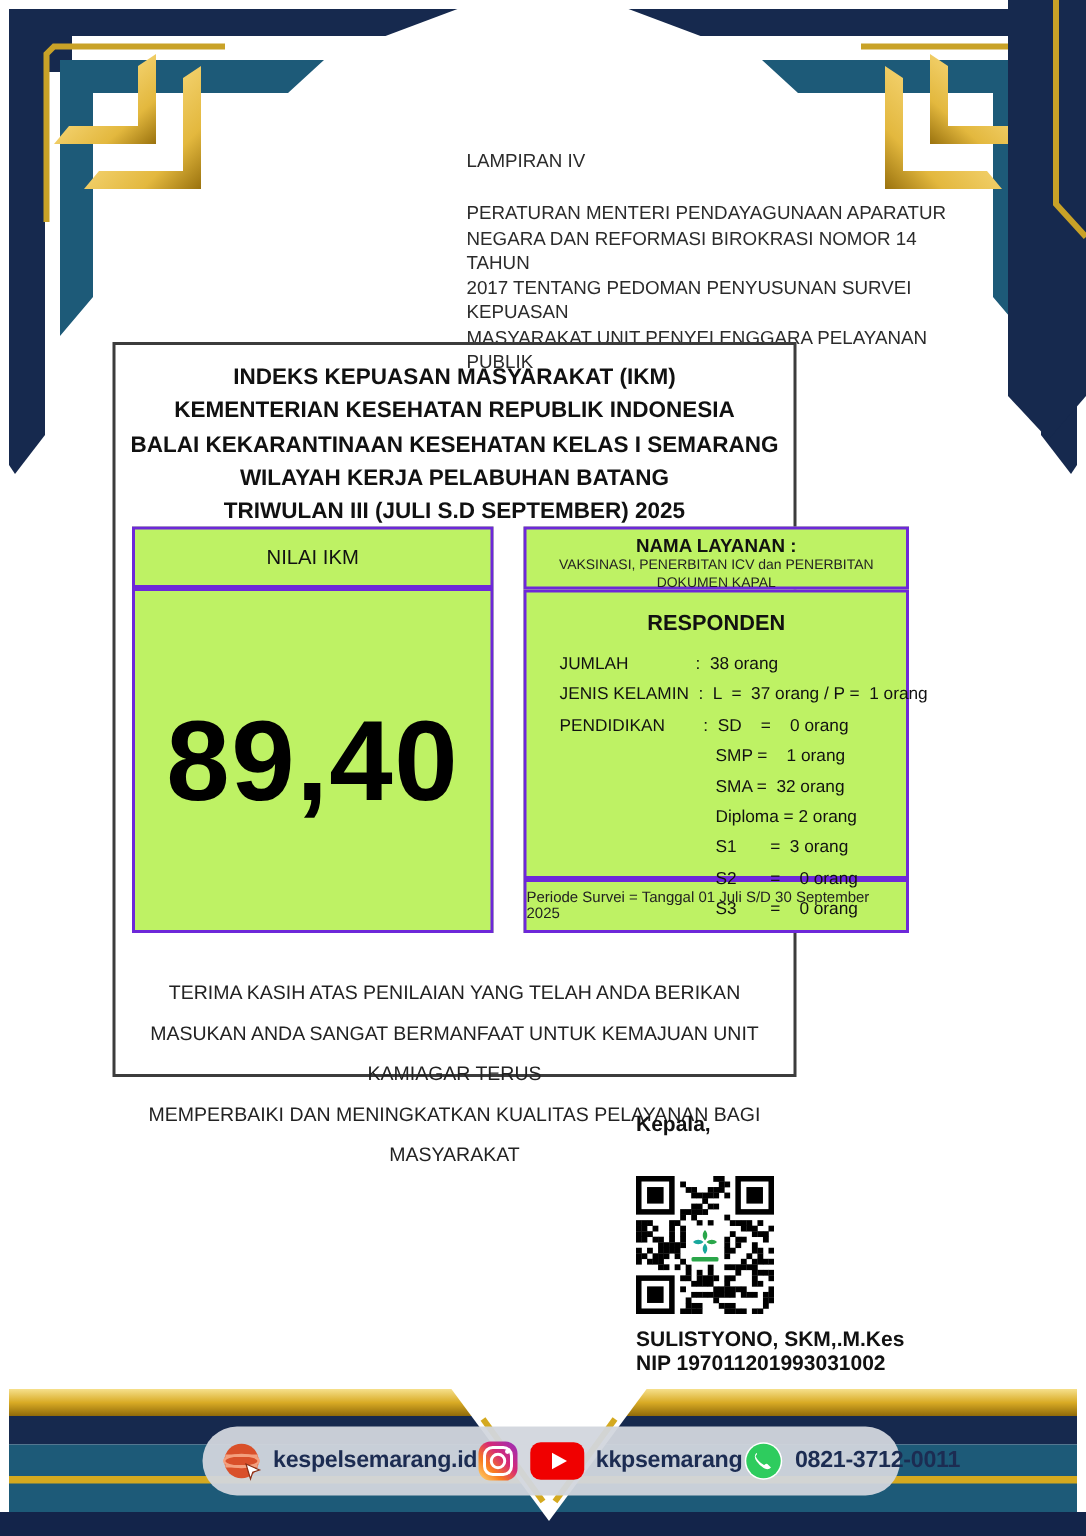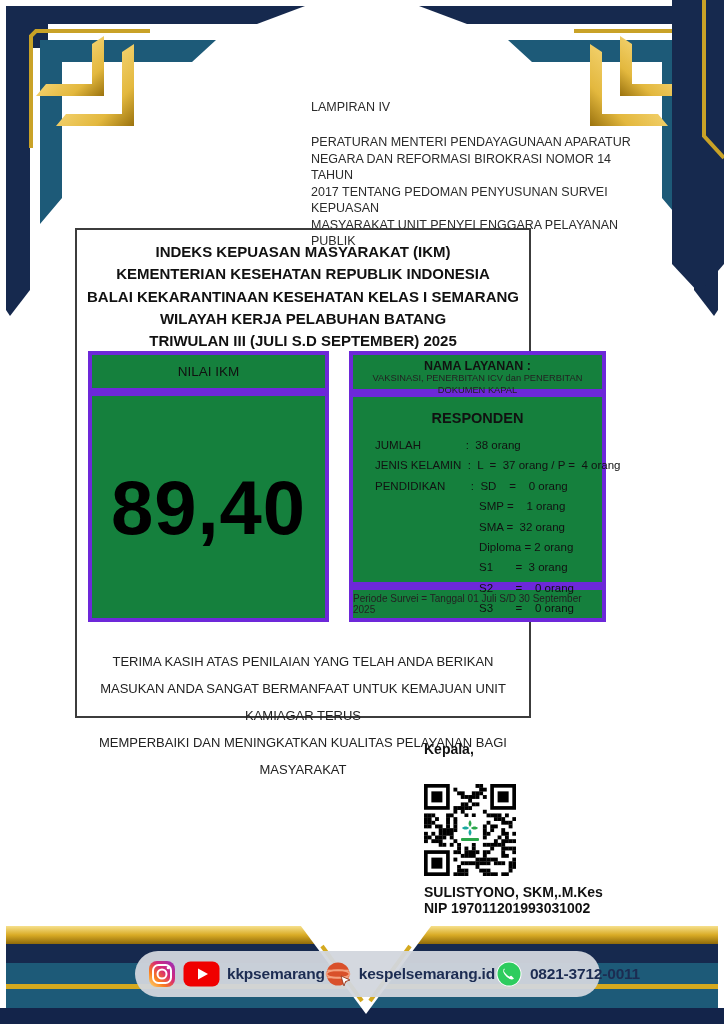--- a/index.html
+++ b/index.html
@@ -16,21 +16,21 @@
   .lampiran{position:absolute; left:311px; top:100px; font-size:12.5px; color:#2b2b2b;}
   .regulation{position:absolute; left:311px; top:134px; width:336px; font-size:12.5px; line-height:16.5px; color:#2b2b2b;}
 
   .outer-box{
     position:absolute; left:75px; top:228px; width:456px; height:490px;
     border:2px solid #3c3c3c; box-sizing:border-box;
   }
   .title-block{padding-top:11px; text-align:center; font-weight:bold; font-size:15px; line-height:22.3px; color:#111;}
 
   .score-col{position:absolute; left:11px; top:121px; width:241px;}
-  .panel-box{border:4px solid #6d28d9; box-sizing:border-box; background:#15803d;}
+  .panel-box{border:2px solid #6d28d9; box-sizing:border-box; background:#bef264;}
   .score-header{height:41px; display:flex; align-items:center; justify-content:center; font-size:13.5px; color:#111;}
   .score-value-box{height:230px; margin-top:0px; display:flex; align-items:center; justify-content:center;}
   .score-value{font-size:76px; font-weight:bold; letter-spacing:1px; color:#000;}
 
   .service-col{position:absolute; left:272px; top:121px; width:257px;}
   .service-header-box{height:42px; padding:3px 6px; text-align:center;}
   .service-header{font-weight:bold; font-size:12.5px; color:#111; padding-top:1px;}
   .service-name{font-size:9.3px; line-height:11.5px; color:#222;}
   .respondent-box{height:193px; padding:0;}
   .respondent-header{text-align:center; font-weight:bold; font-size:14.5px; padding-top:13px; color:#111;}
@@ -121,21 +121,21 @@
 
     <div class="service-col">
       <div class="panel-box service-header-box">
         <div class="service-header">NAMA LAYANAN :</div>
         <div class="service-name">VAKSINASI, PENERBITAN ICV dan PENERBITAN DOKUMEN KAPAL</div>
       </div>
       <div class="panel-box respondent-box">
         <div class="respondent-header">RESPONDEN</div>
         <div class="respondent-rows">
           <div class="resp-row">JUMLAH              :  38 orang</div>
-          <div class="resp-row">JENIS KELAMIN  :  L  =  37 orang / P =  4 orang</div>
+          <div class="resp-row">JENIS KELAMIN  :  L  =  37 orang / P =  1 orang</div>
           <div class="resp-row">PENDIDIKAN        :  SD    =    0 orang</div>
           <div class="resp-row sub">SMP =    1 orang</div>
           <div class="resp-row sub">SMA =  32 orang</div>
           <div class="resp-row sub">Diploma = 2 orang</div>
           <div class="resp-row sub">S1       =  3 orang</div>
           <div class="resp-row sub">S2       =    0 orang</div>
           <div class="resp-row sub">S3       =    0 orang</div>
         </div>
       </div>
       <div class="panel-box periode-box">
@@ -376,20 +376,30 @@
     <rect x="6" y="963" width="712" height="45" fill="#1d5a78"></rect>
     <rect x="6" y="984" width="712" height="5" fill="#d4a91f"></rect>
     <rect x="0" y="1008" width="724" height="16" fill="#13244a"></rect>
     <polygon points="295,918 437,918 366,1014" fill="#ffffff"></polygon>
     <line x1="322" y1="946" x2="362" y2="1001" stroke="#d4a91f" stroke-width="4"></line>
     <line x1="410" y1="946" x2="370" y2="1001" stroke="#d4a91f" stroke-width="4"></line>
   </svg>
 
   <div class="footer-pill">
     <div class="pill-group">
+      <svg class="icon" width="27" height="27" viewBox="0 0 27 27">
+        <circle cx="13" cy="13" r="11.5" fill="#d9502a"></circle>
+        <ellipse cx="13" cy="13" rx="11.5" ry="4" fill="none" stroke="#f3a07e" stroke-width="1.6"></ellipse>
+        <line x1="2.2" y1="9.5" x2="23.8" y2="9.5" stroke="#f3a07e" stroke-width="1.6"></line>
+        <line x1="2.2" y1="16.5" x2="23.8" y2="16.5" stroke="#f3a07e" stroke-width="1.6"></line>
+        <polygon points="16,15 25,19 20.5,20.5 19,25" fill="#ffffff" stroke="#8a2f15" stroke-width="0.8"></polygon>
+      </svg>
+      <span class="pill-text">kespelsemarang.id</span>
+    </div>
+    <div class="pill-group">
       <svg class="icon" width="28" height="28" viewBox="0 0 28 28">
         <defs>
           <linearGradient id="igGrad" x1="0" y1="1" x2="1" y2="0">
             <stop offset="0" stop-color="#feda75"></stop>
             <stop offset="0.3" stop-color="#fa7e1e"></stop>
             <stop offset="0.6" stop-color="#d62976"></stop>
             <stop offset="1" stop-color="#962fbf"></stop>
           </linearGradient>
         </defs>
         <rect x="1" y="1" width="26" height="26" rx="8" fill="url(#igGrad)"></rect>
@@ -397,30 +407,20 @@
         <circle cx="14" cy="14" r="4.5" fill="none" stroke="#ffffff" stroke-width="2"></circle>
         <circle cx="20.3" cy="7.7" r="1.6" fill="#ffffff"></circle>
       </svg>
       <svg class="icon" width="37" height="26" viewBox="0 0 37 26">
         <rect x="0.5" y="0.5" width="36" height="25" rx="7" fill="#f00000"></rect>
         <polygon points="15,7.5 25,13 15,18.5" fill="#ffffff"></polygon>
       </svg>
       <span class="pill-text">kkpsemarang</span>
     </div>
     <div class="pill-group">
-      <svg class="icon" width="27" height="27" viewBox="0 0 27 27">
-        <circle cx="13" cy="13" r="11.5" fill="#d9502a"></circle>
-        <ellipse cx="13" cy="13" rx="11.5" ry="4" fill="none" stroke="#f3a07e" stroke-width="1.6"></ellipse>
-        <line x1="2.2" y1="9.5" x2="23.8" y2="9.5" stroke="#f3a07e" stroke-width="1.6"></line>
-        <line x1="2.2" y1="16.5" x2="23.8" y2="16.5" stroke="#f3a07e" stroke-width="1.6"></line>
-        <polygon points="16,15 25,19 20.5,20.5 19,25" fill="#ffffff" stroke="#8a2f15" stroke-width="0.8"></polygon>
-      </svg>
-      <span class="pill-text">kespelsemarang.id</span>
-    </div>
-    <div class="pill-group">
       <svg class="icon" width="28" height="28" viewBox="0 0 28 28">
         <circle cx="14" cy="14" r="12.5" fill="#ffffff"></circle>
         <circle cx="14" cy="14" r="11.5" fill="#2ecc5e"></circle>
         <path d="M9.2,8.6 q-2.1,2.2 0.2,5.6 q2.3,3.4 5.4,4.8 q2.6,1.1 4.2,-0.6 l-2.4,-2.4 q-0.5,-0.5 -1.2,0 l-0.9,0.7 q-2.1,-1.1 -3.5,-2.6 q-1.4,-1.4 -2.3,-3.3 l0.7,-0.9 q0.5,-0.7 0,-1.2 Z" fill="#ffffff"></path>
       </svg>
       <span class="pill-text">0821-3712-0011</span>
     </div>
   </div>
 
 </div>

